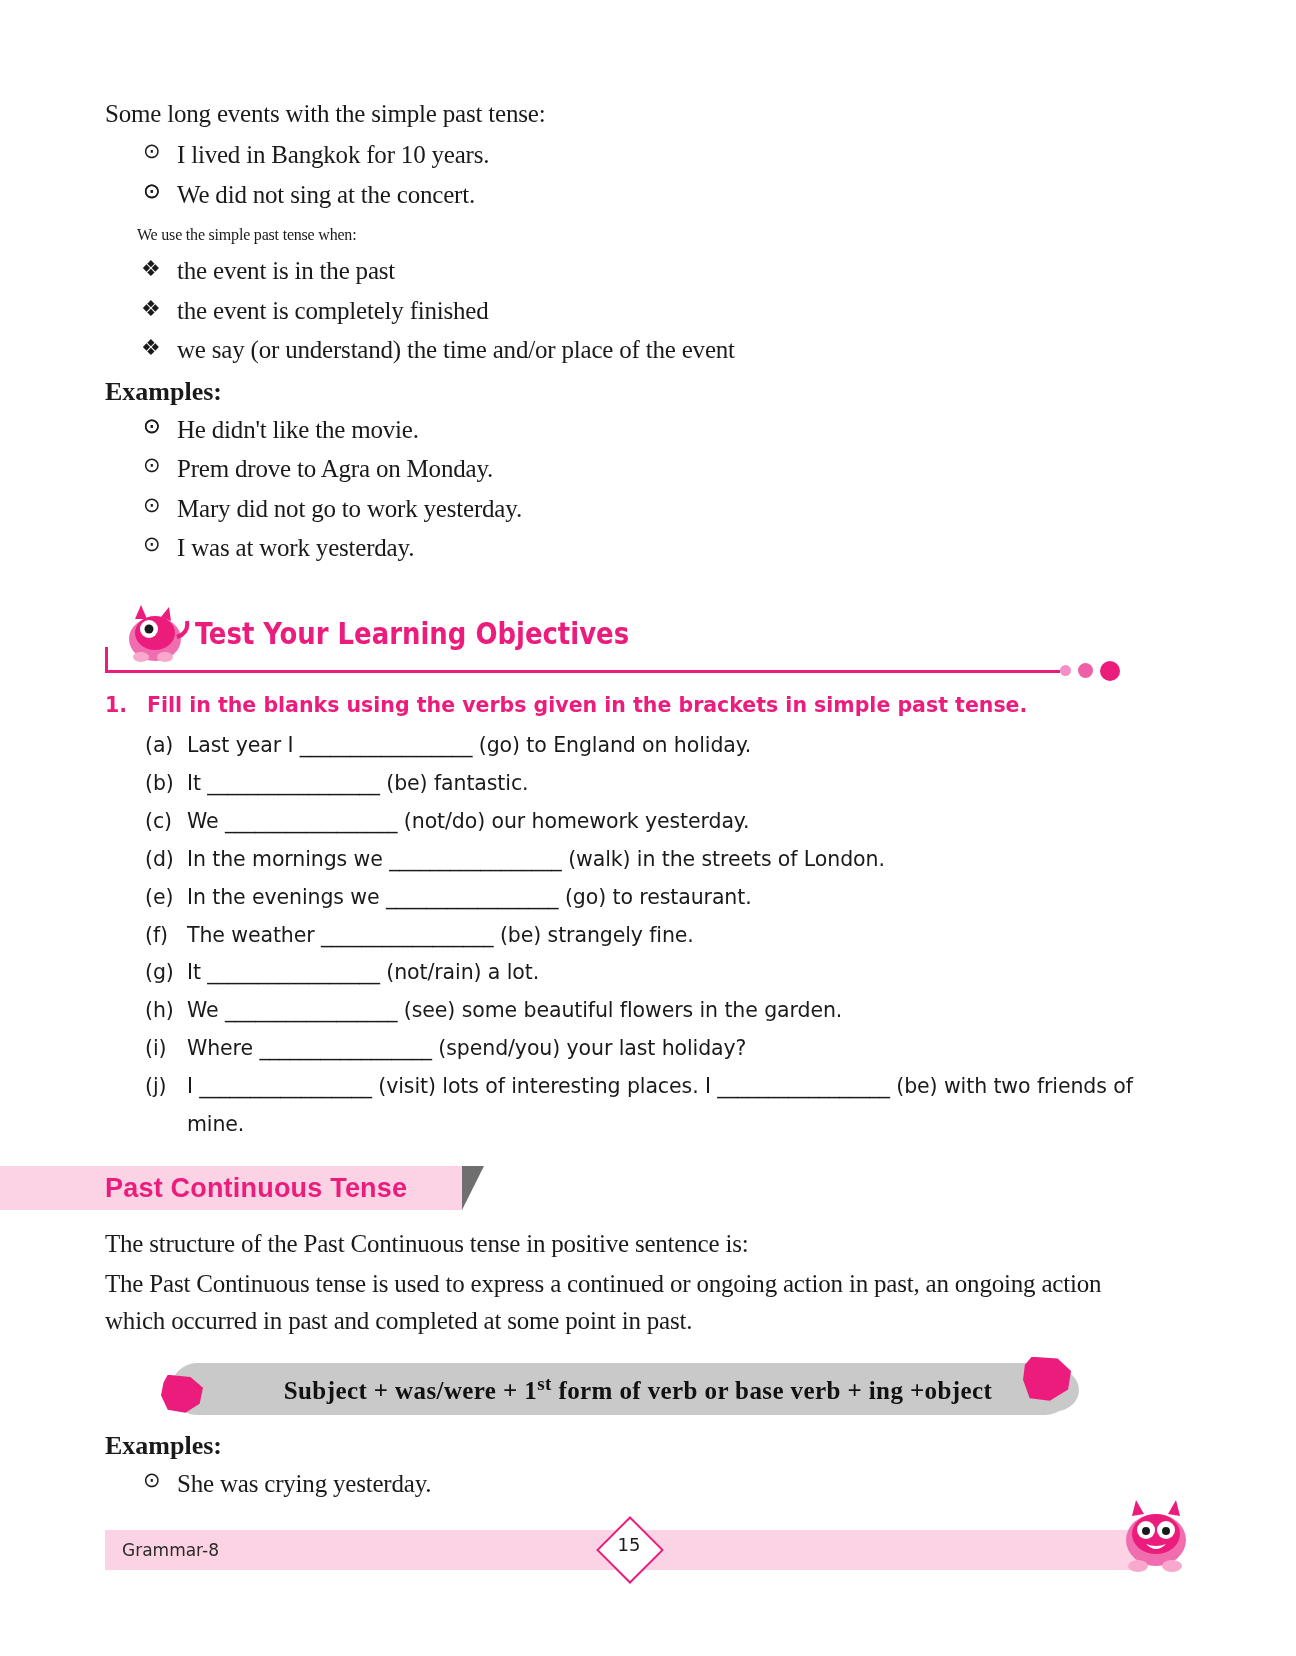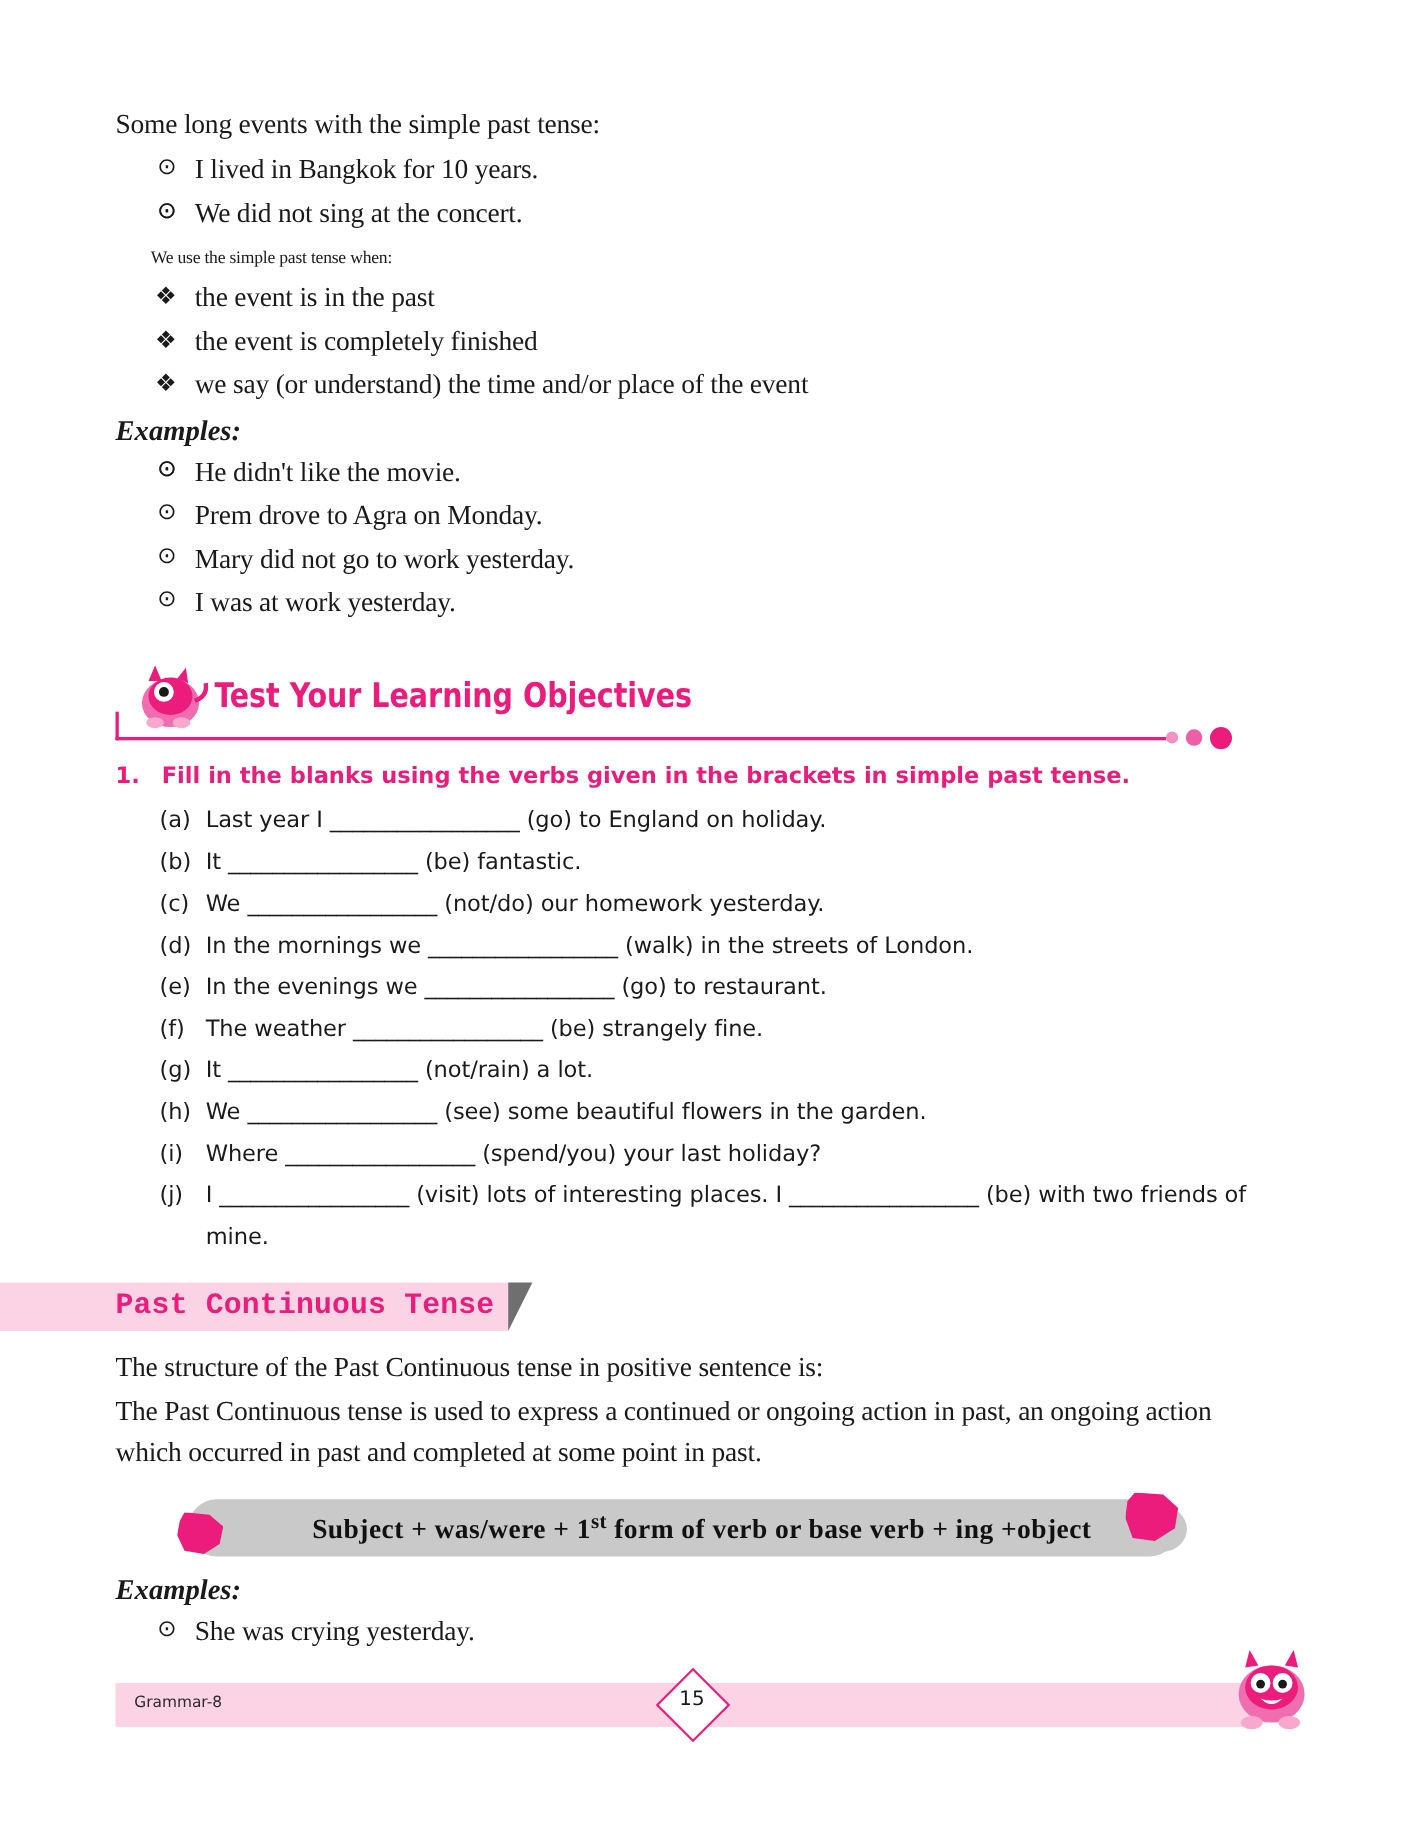--- a/index.html
+++ b/index.html
@@ -68,21 +68,20 @@
   }
 
   ul.bullets li .bullet-mark.diamond {
     font-size: 22px;
     left: 36px;
   }
 
   .examples-label {
     font-family: "Liberation Serif", serif;
     font-weight: bold;
-    font-style: italic;
     font-size: 26px;
     margin: 8px 0 4px 0;
   }
 
   
   .tylo {
     position: relative;
     height: 72px;
     margin-top: 42px;
     margin-bottom: 6px;
@@ -197,21 +196,21 @@
     top: 0;
     width: 0;
     height: 0;
     border-top: 44px solid #6f6f6f;
     border-right: 22px solid transparent;
   }
   .section-tab .txt {
     position: absolute;
     left: 105px;
     top: 7px;
-    font-family: Liberation Mono, monospace;
+    font-family: Liberation Sans, sans-serif;
     font-weight: bold;
     font-size: 27px;
     color: #ec1c7d;
     letter-spacing: 0.2px;
   }
 
   
   .structure {
     position: relative;
     margin: 18px 0 10px 48px;
@@ -297,21 +296,21 @@
     top: 0;
     width: 1035px;
     height: 40px;
     background: #fbd3e4;
   }
   .footer .label {
     position: absolute;
     left: 122px;
     top: 10px;
     font-family: "DejaVu Sans", sans-serif;
-    font-size: 14px;
+    font-size: 17px;
     color: #2a2a2a;
   }
   .footer .pageno {
     position: absolute;
     left: 598px;
     top: -12px;
     width: 62px;
     height: 62px;
   }
   .footer .pageno .diamond {

